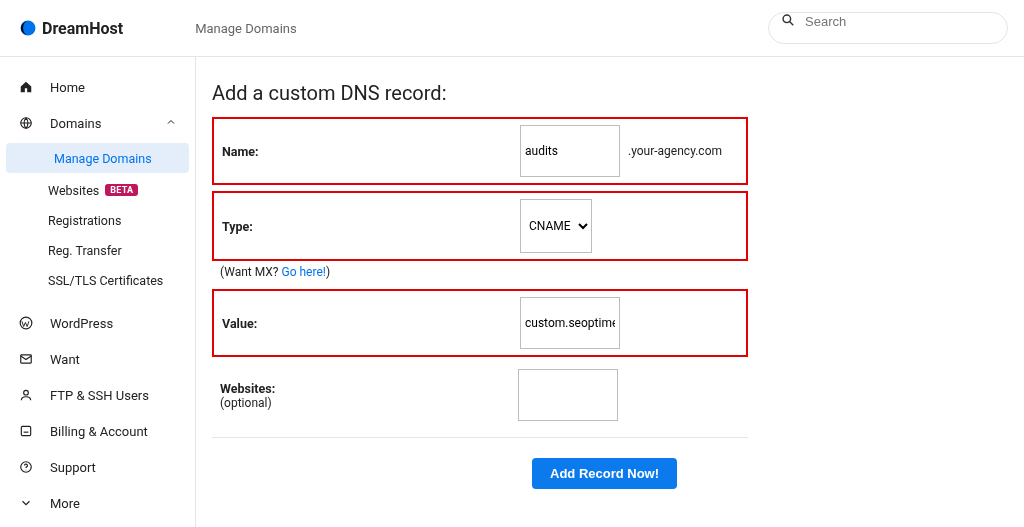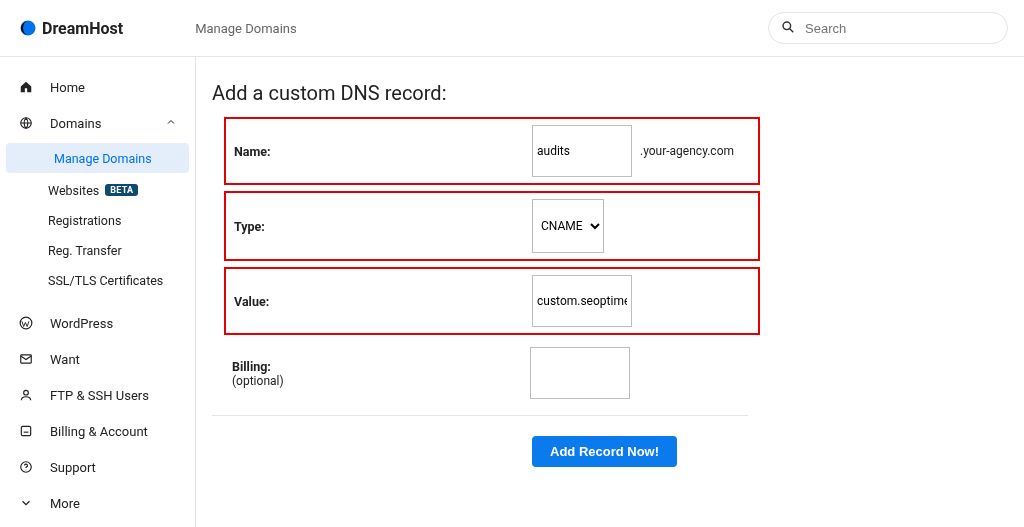--- a/index.html
+++ b/index.html
@@ -37,21 +37,21 @@
   }
   .logo svg { display: block; }
   .breadcrumb {
     margin-left: 72px;
     color: var(--muted);
     font-size: 13px;
   }
   .search-wrap {
     margin-left: auto;
     display: flex;
-    align-items: center;
+    align-items: flex-start;
     width: 240px;
     height: 32px;
     border: 1px solid var(--border);
     border-radius: 16px;
     padding: 0 12px;
     gap: 8px;
   }
   .search-wrap input {
     border: none;
     outline: none;
@@ -104,42 +104,41 @@
   }
   .sub-item.active {
     background: var(--sidebar-active);
     color: var(--blue);
     border-radius: 0;
     margin: 2px 6px;
     padding-left: 48px;
     border-radius: 4px;
   }
   .beta-badge {
-    background: #0c4a6e;
+    background: #be185d;
     color: #fff;
     font-size: 9px;
     font-weight: 700;
     padding: 1px 5px;
     border-radius: 3px;
     letter-spacing: 0.3px;
   }
   
   h1.page-title {
     font-size: 20px;
     font-weight: 400;
     margin: 0 0 12px 0;
   }
   .form-row {
     display: flex;
     align-items: center;
     padding: 6px 8px;
     gap: 8px;
     margin-bottom: 6px;
     width: 536px;
-    margin-left: 12px;
   }
   .form-row.highlight {
     border: 2px solid var(--red-highlight);
   }
   .form-label-col {
     width: 290px;
     font-weight: 700;
     font-size: 12.5px;
   }
   .form-row input[type=text],
@@ -316,29 +315,32 @@
       <input type="text" value="audits" style="">
       <span class="domain-suffix">.your-agency.com</span>
     </div>
 
     <div class="form-row highlight">
       <div class="form-label-col">Type:</div>
       <select>
         <option>CNAME</option>
       </select>
     </div>
+    <div class="help-line">
+      <span>(Want MX? </span><a href="#">Go here!</a><span>)</span>
+    </div>
 
     <div class="form-row highlight">
       <div class="form-label-col">Value:</div>
       <input type="text" value="custom.seoptimer.com" style="">
     </div>
 
     <div class="form-row">
       <div class="form-label-col">
-        <span>Billing:</span>
+        <span>Websites:</span>
         <span class="comment-sublabel">(optional)</span>
       </div>
       <input type="text" value="" style="">
     </div>
 
     <div class="button-row">
       <button class="primary-btn">Add Record Now!</button>
     </div>
   </main>
 </div>

